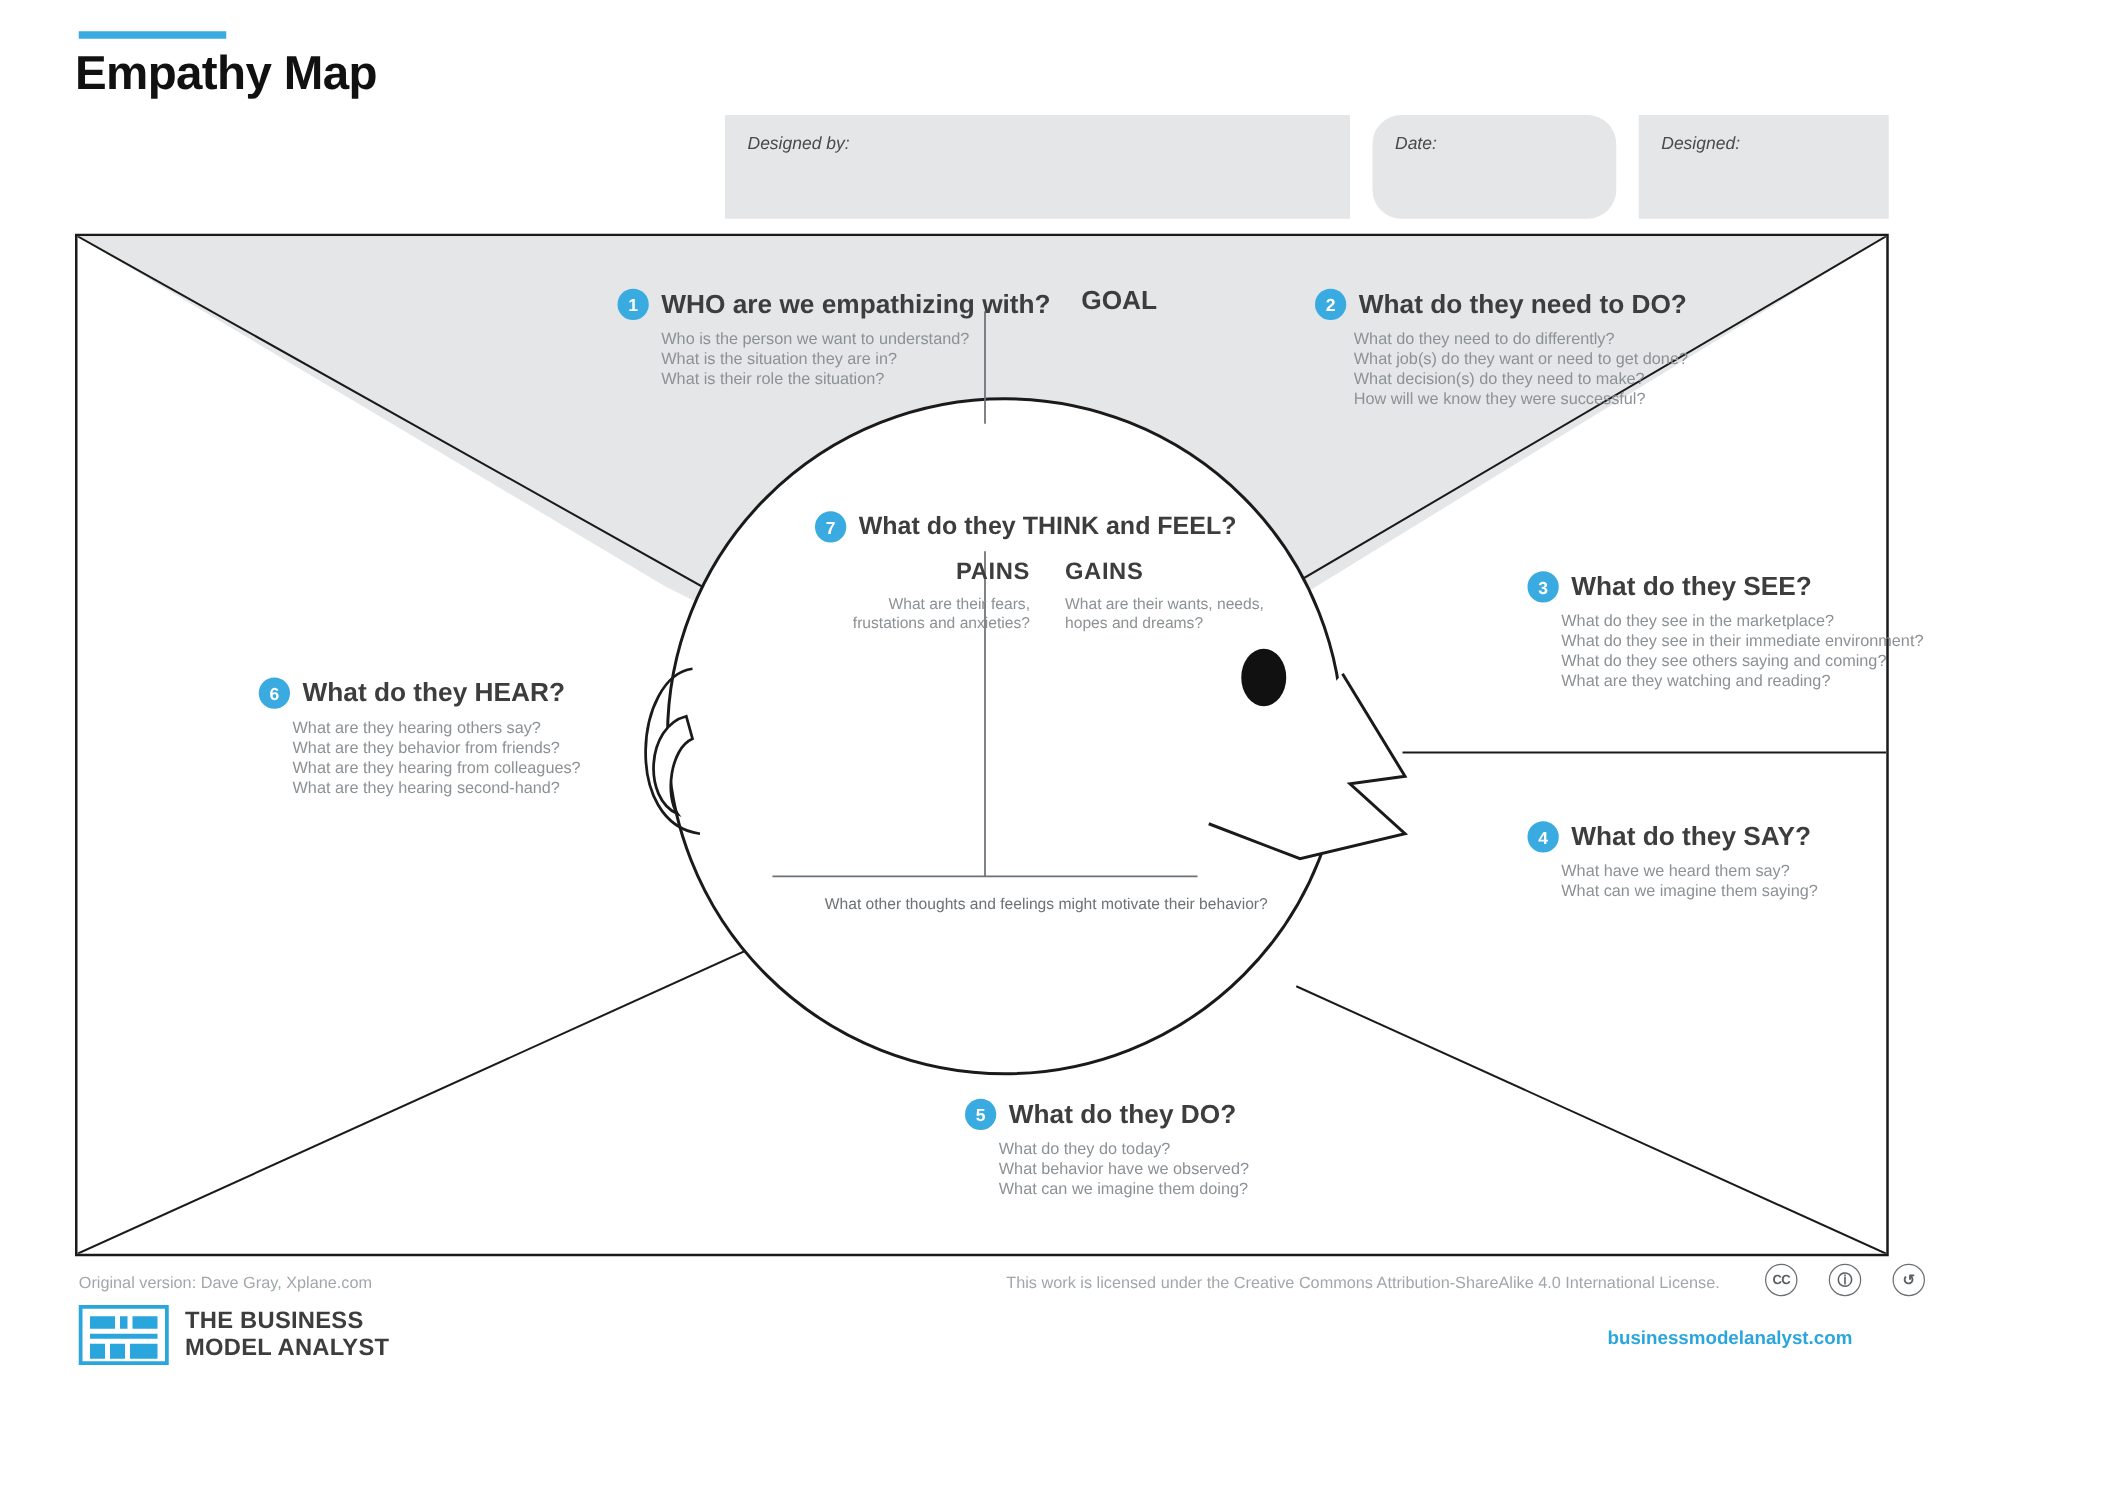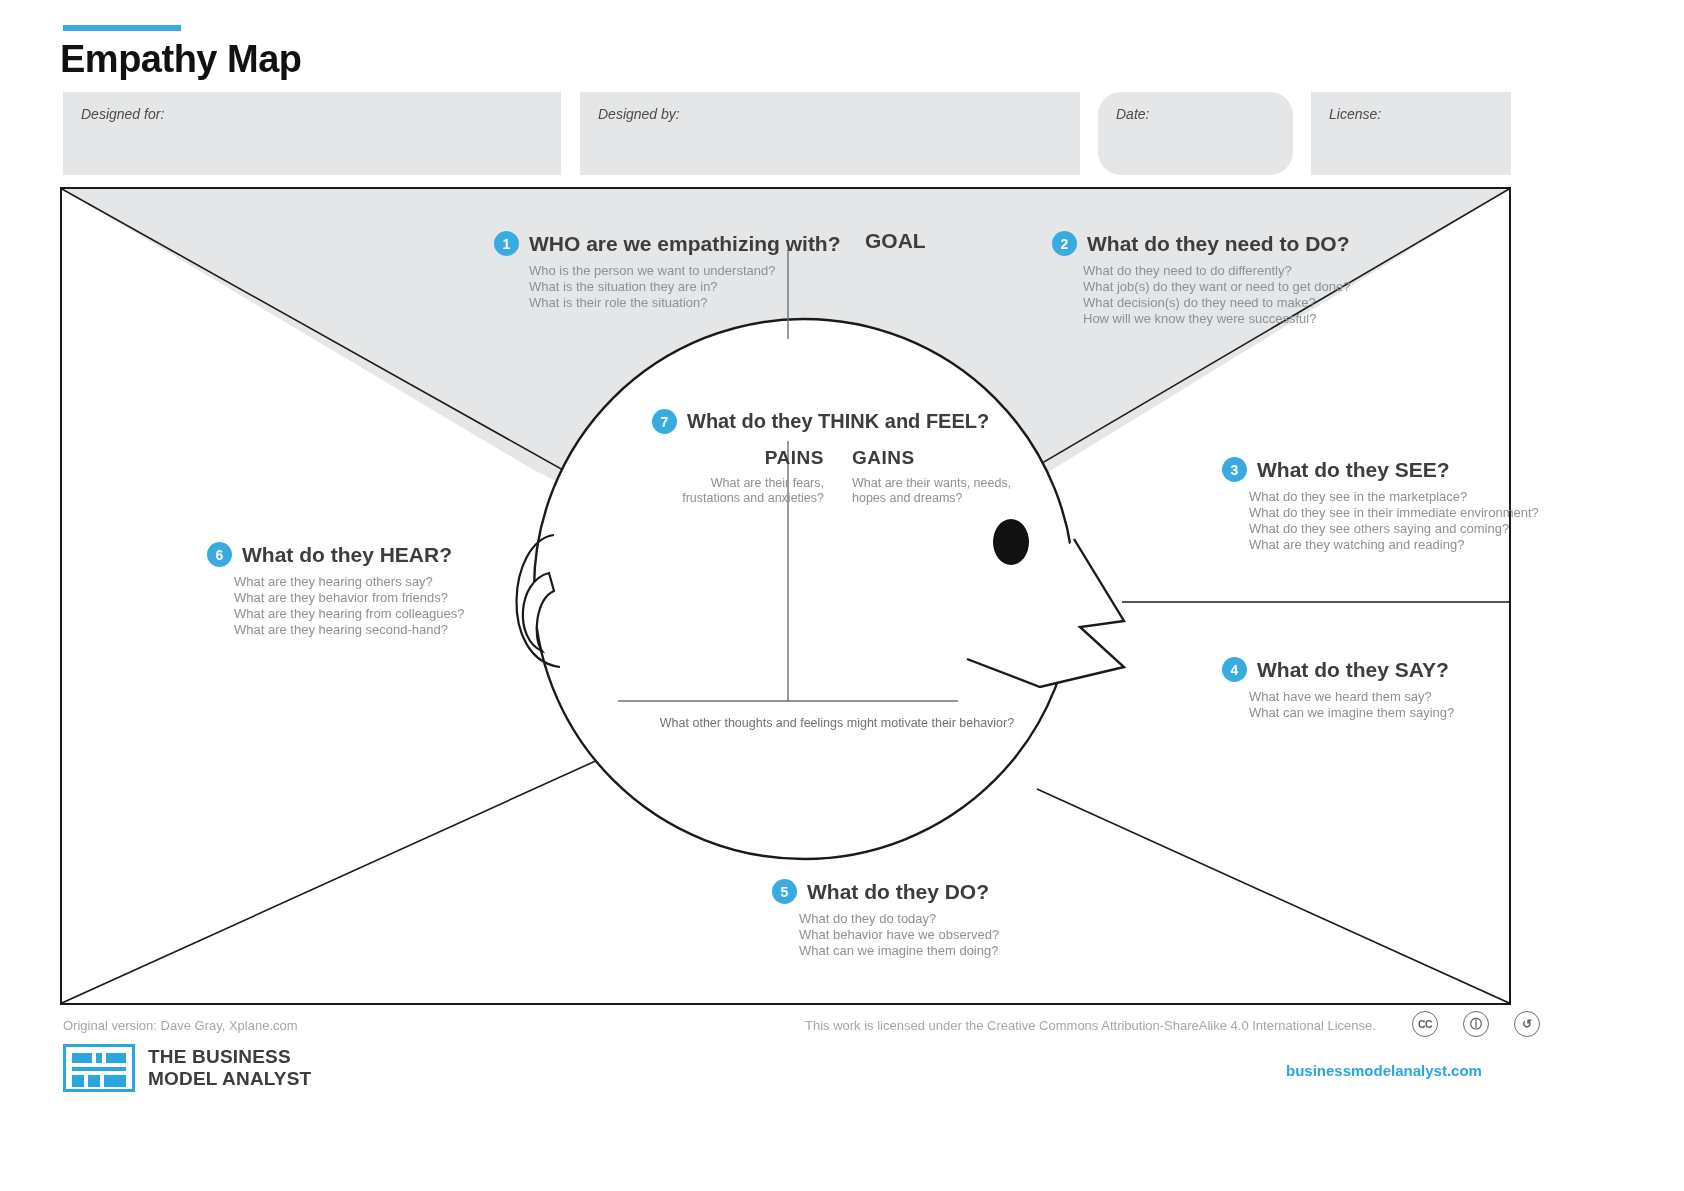--- a/index.html
+++ b/index.html
@@ -128,31 +128,28 @@
   }
 </style>
 </head>
 <body>
 
 <div class="page">
 
   <div class="accent-bar"></div>
   <div class="title">Empathy Map</div>
 
-  <div class="field" id="field-designed-for">
-    <span class="field-label">Designed for:</span>
-  </div>
   <div class="field" id="field-designed-by">
     <span class="field-label">Designed by:</span>
   </div>
   <div class="field" id="field-date">
     <span class="field-label">Date:</span>
   </div>
   <div class="field" id="field-version">
-    <span class="field-label">License:</span>
+    <span class="field-label">Designed:</span>
   </div>
 
   <div class="canvas">
 
     <svg width="1447" height="814" viewBox="0 0 1447 814">
 
       <path d="M0,0 L1447,0 L1447,0 L975,290 L730,410 L470,280 L0,0 Z" fill="#e4e6e7" stroke="none"></path>
       <path d="M0,0 L730,408 L1447,0 L1447,0 L0,0 Z" fill="#e4e6e7" stroke="none"></path>
 
       <line x1="0" y1="0" x2="740" y2="415" stroke="#1a1a1a" stroke-width="1.6"></line>

